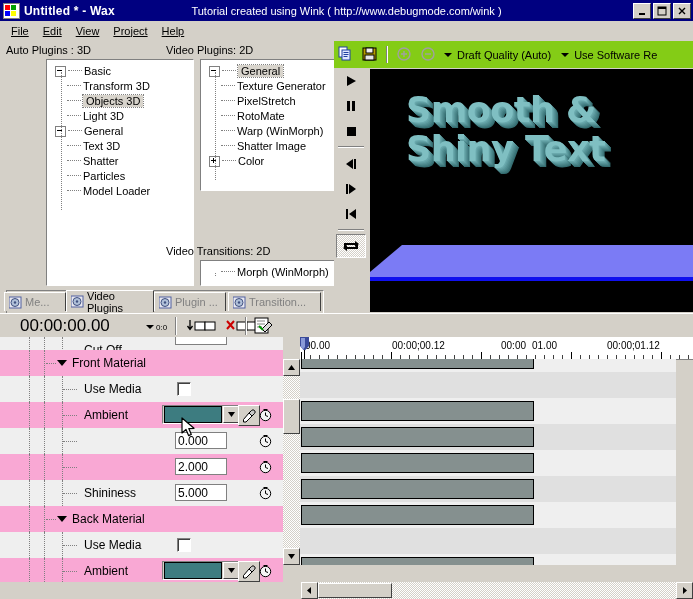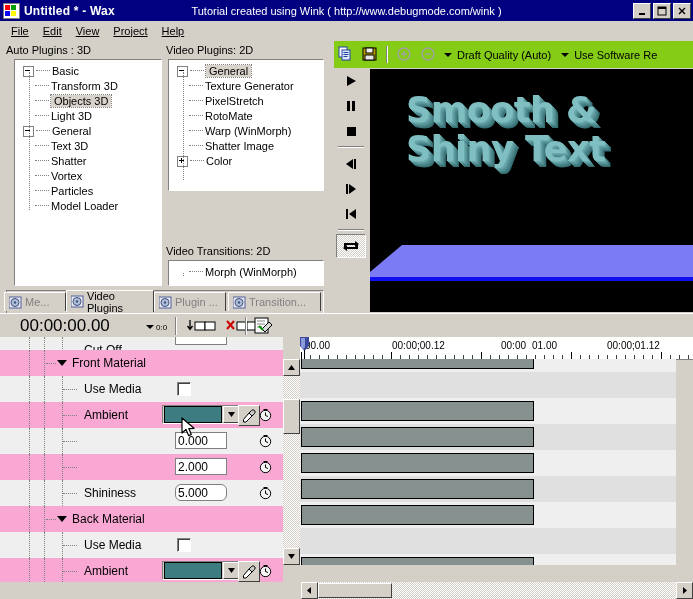--- a/index.html
+++ b/index.html
@@ -59,20 +59,21 @@
   .leftpane{
     position:absolute;left:0;top:41px;width:334px;height:272px;
     background:#d4d0c8;
   }
   .grouplabel{font-size:11px;color:#000;}
   .treebox{
     background:#fff;border-top:1px solid #808080;border-left:1px solid #808080;
     border-right:1px solid #fff;border-bottom:1px solid #fff;
     overflow:hidden;position:absolute;
     box-shadow: 1px 1px 0 0 #d4d0c8;
+    margin-left: 32px;
   }
   .tree{position:relative;padding:3px 0 0 0;}
   .node{height:15px;line-height:15px;white-space:nowrap;position:relative;padding-left:4px;font-size:11px;}
   .node .exp{
     display:inline-block;width:9px;height:9px;border:1px solid #808080;background:#fff;
     position:relative;vertical-align:middle;margin-right:2px;margin-left:4px;
   }
   .node .exp:before{content:"";position:absolute;left:1px;top:3px;width:5px;height:1px;background:#000;}
   .node .exp.plus:after{content:"";position:absolute;left:3px;top:1px;width:1px;height:5px;background:#000;}
   .node .dots{display:inline-block;width:14px;border-top:1px dotted #808080;vertical-align:middle;margin:0 2px 2px 0;}
@@ -311,21 +312,20 @@
 
     <div class="treebox" style="left:14px;top:18px;width:146px;height:225px;">
       <div class="tree" id="tree3d">
           <div class="node" style="padding-left:4px"><span class="exp"></span><span class="dots"></span><span class="lbl">Basic</span></div>
           <div class="node child" style="padding-left:20px"><span class="dots"></span><span class="lbl">Transform 3D</span></div>
           <div class="node child" style="padding-left:20px"><span class="dots"></span><span class="lbl sel">Objects 3D</span></div>
           <div class="node child" style="padding-left:20px"><span class="dots"></span><span class="lbl">Light 3D</span></div>
           <div class="node" style="padding-left:4px"><span class="exp"></span><span class="dots"></span><span class="lbl">General</span></div>
           <div class="node child" style="padding-left:20px"><span class="dots"></span><span class="lbl">Text 3D</span></div>
           <div class="node child" style="padding-left:20px"><span class="dots"></span><span class="lbl">Shatter</span></div>
-          <div class="node child" style="padding-left:20px"><span class="dots"></span><span class="lbl">Vortex</span></div>
           <div class="node child" style="padding-left:20px"><span class="dots"></span><span class="lbl">Particles</span></div>
           <div class="node child" style="padding-left:20px"><span class="dots"></span><span class="lbl">Model Loader</span></div>
           <div class="vline" style="left:14px;top:12px;height:138px"></div>
         </div>
     </div>
 
     <div class="grouplabel" style="position:absolute;left:166px;top:3px;">Video Plugins: 2D</div>
 
     <div class="treebox" style="left:168px;top:18px;width:154px;height:130px;">
       <div class="tree" id="tree2d">
@@ -608,21 +608,21 @@
             <path d="M7.5 8.5 L7.5 5.5" stroke="#000"></path>
             <path d="M7.5 8.5 L10 9.5" stroke="#000"></path>
           </svg></span>
       </div>
       <div class="prow plain">
         <span class="vdot" style="left:29px;top:0;height:26px;"></span>
         <span class="vdot" style="left:44px;top:0;height:26px;"></span>
         <span class="vdot" style="left:62px;top:0;height:26px;"></span>
         <span class="tdots" style="left:63px;top:13px;width:14px;"></span>
         <span class="plabel" style="left:84px;top:6px;">Shininess</span>
-        <span class="ptext" style="left:175px;top:4px;width:52px;border-radius:6px;">5.000</span>
+        <span class="ptext" style="left:175px;top:4px;width:52px;">5.000</span>
         <span class="stopwatch" style="left:258px;top:5px;"><svg width="15" height="15" viewBox="0 0 15 15">
             <circle cx="7.5" cy="8.5" r="5.2" fill="#f4f4f4" stroke="#000"></circle>
             <path d="M5.5 2.5h4M7.5 2.5v1" stroke="#000"></path>
             <path d="M7.5 8.5 L7.5 5.5" stroke="#000"></path>
             <path d="M7.5 8.5 L10 9.5" stroke="#000"></path>
           </svg></span>
       </div>
       <div class="prow alt">
         <span class="vdot" style="left:29px;top:0;height:26px;"></span>
         <span class="vdot" style="left:44px;top:0;height:26px;"></span>

